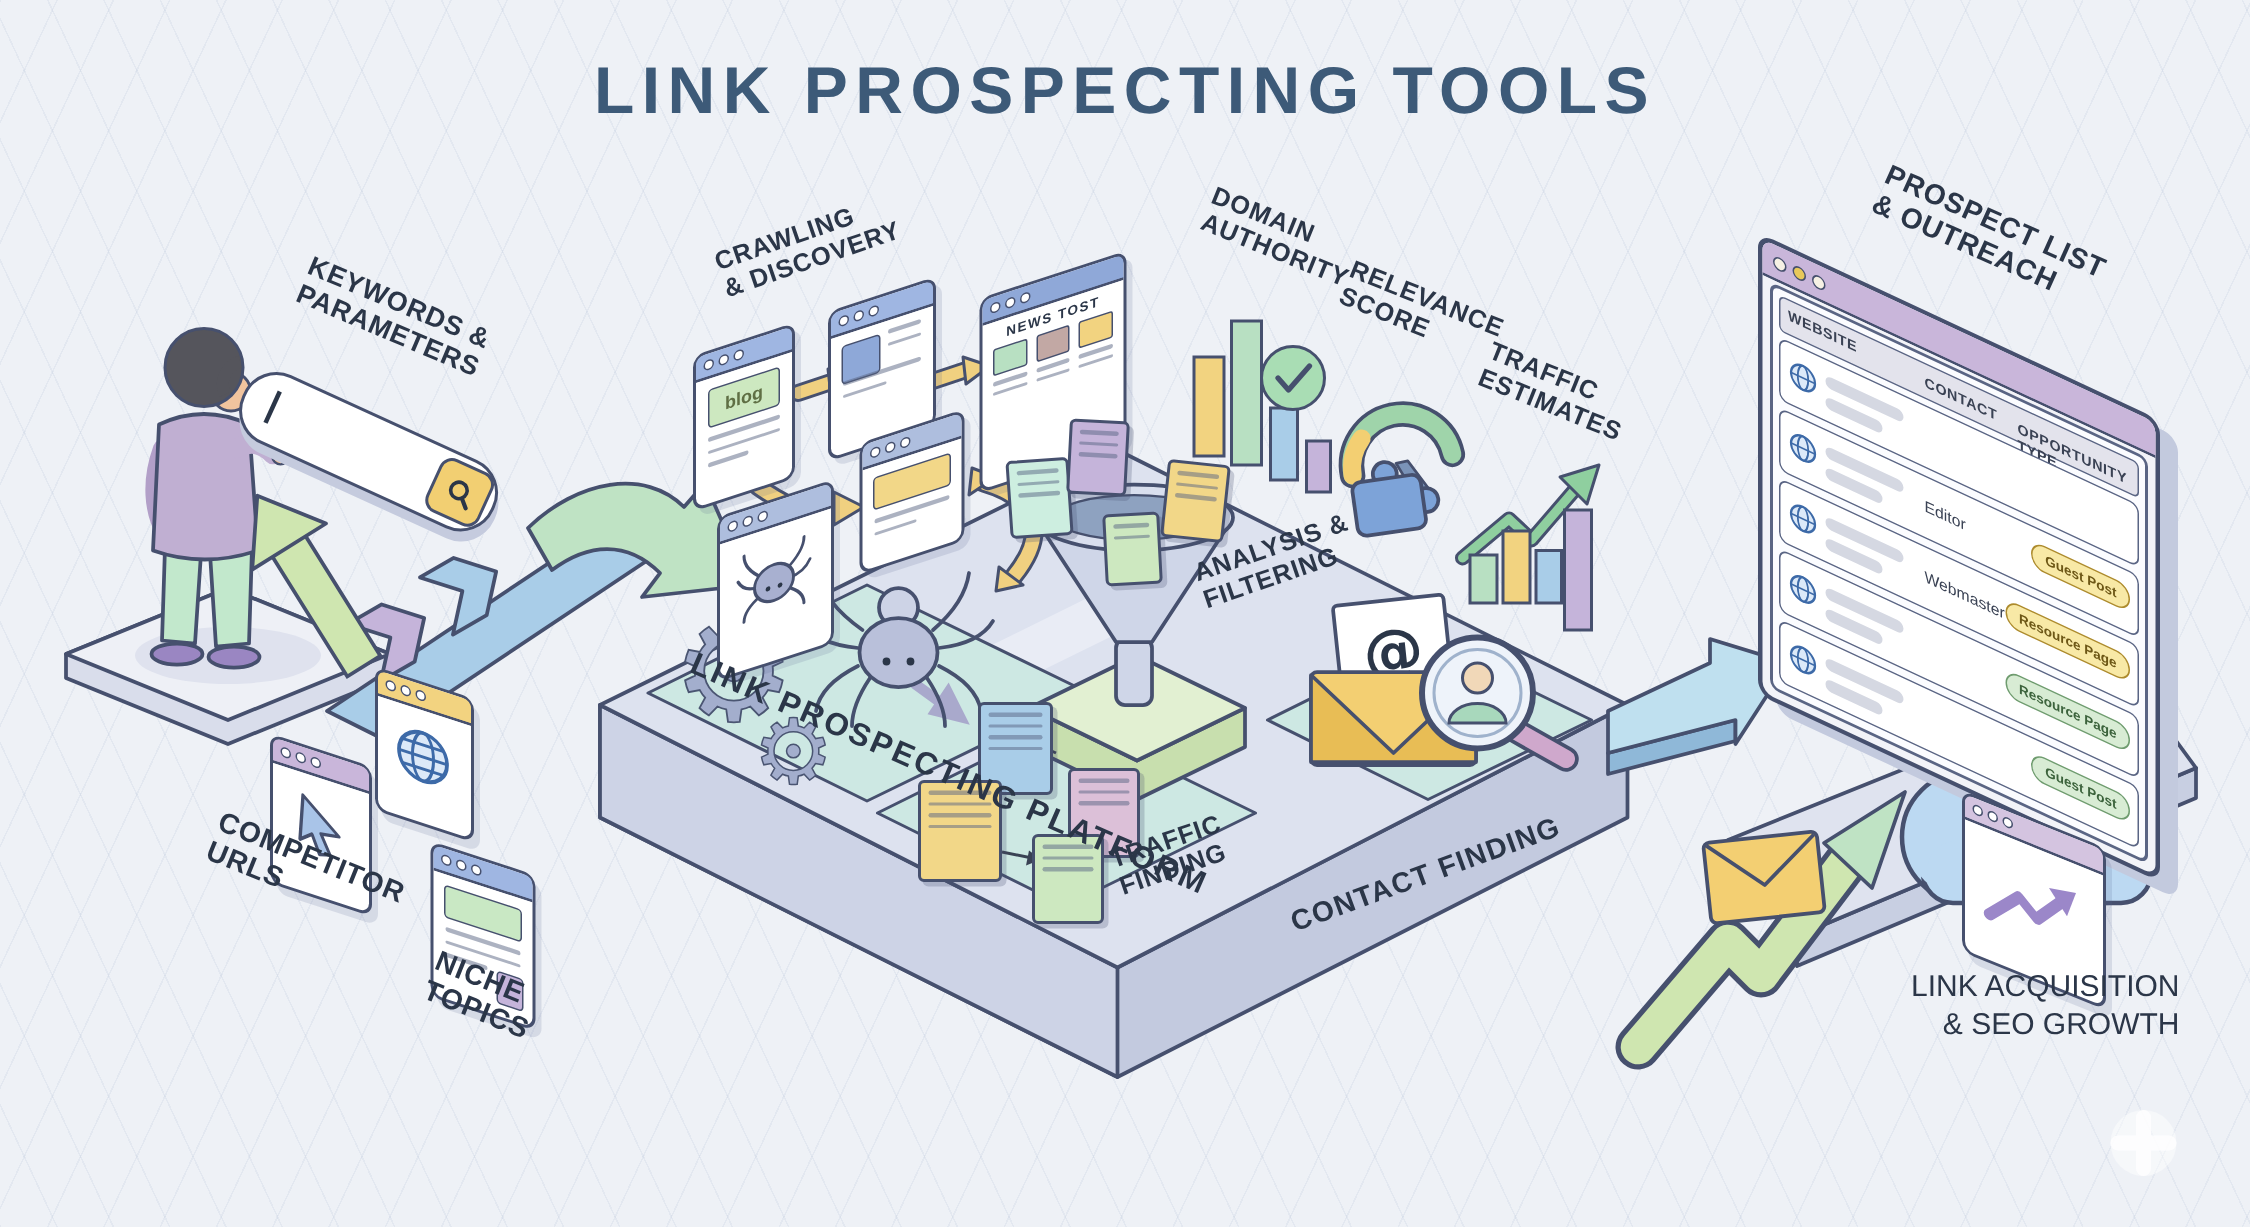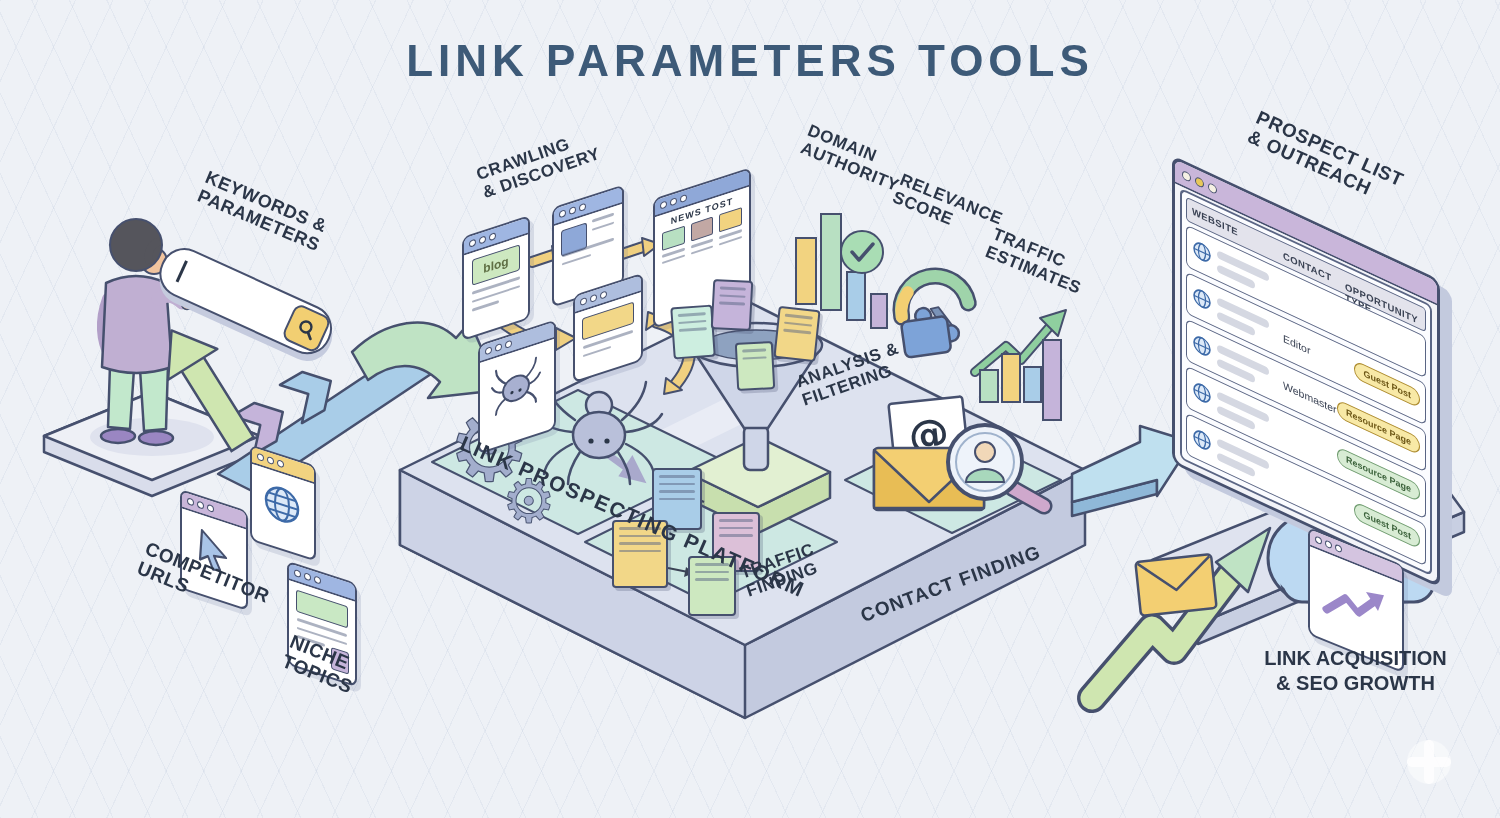--- a/index.html
+++ b/index.html
@@ -66,22 +66,22 @@
   #blog-box{margin:7px 8px 0;height:24px;background:#cde8c0;display:flex;align-items:center;
     justify-content:center;font-size:12px;font-weight:700;color:#5f6f44;}
   #yellow-banner{margin:7px 7px 0;height:20px;background:#f2d788;}
   #niche-green{margin:7px 7px 0;height:20px;background:#c9e8c4;}
   #news-title{font-size:9px;font-weight:700;letter-spacing:1px;color:#2b3648;
     text-align:center;margin-top:4px;}
   .news-cols{display:flex;gap:6px;padding:4px 7px 0;}
   .news-col{flex:1;}
   .sq{height:16px;border:1.5px solid #46506e;border-radius:2px;}
   .news-col .ln{margin:4px 0 0;}
-  #growth-label{position:absolute;left:1258px;top:646px;width:195px;text-align:center;
-    font-size:20px;font-weight:700;color:#2b3648;white-space:pre-line;line-height:1.25;}
+  #growth-label{position:absolute;left:1258px;top:646px;width:195px;text-align:right;
+    font-size:20px;font-weight:400;color:#2b3648;white-space:pre-line;line-height:1.25;}
 </style>
 </head>
 <body>
 
 <div id="stage">
 
   <svg width="1500" height="818" viewBox="0 0 1500 818">
 
     <g>
       <path d="M44,452 L44,436 L152,392 L260,436 L260,452 L152,496 Z" fill="#d9ddeb" stroke="#46506e" stroke-width="2.5" stroke-linejoin="round"></path>
@@ -273,21 +273,21 @@
       <path d="M1140,560 L1176,590 L1212,560" fill="none" stroke="#46506e" stroke-width="2.5" stroke-linejoin="round"></path>
     </g>
 
     <g opacity="0.9">
       <circle cx="1429" cy="762" r="22" fill="#ffffff" opacity="0.5"></circle>
       <rect x="1424" y="740" width="10" height="44" rx="5" fill="#ffffff"></rect>
       <rect x="1407" y="757" width="44" height="10" rx="5" fill="#ffffff"></rect>
     </g>
   </svg>
 
-  <div id="title">LINK PARAMETERS TOOLS</div>
+  <div id="title">LINK PROSPECTING TOOLS</div>
 
   <div id="searchbar">
     <div id="cursor"></div>
     <div id="searchbtn">
       <svg width="20" height="20" viewBox="0 0 20 20" style="position:static">
         <circle cx="8.5" cy="8.5" r="5.5" fill="none" stroke="#2b3648" stroke-width="2.4"></circle>
         <path d="M12.5,12.5 L17.5,17.5" stroke="#2b3648" stroke-width="2.8" stroke-linecap="round"></path>
       </svg>
     </div>
   </div>

